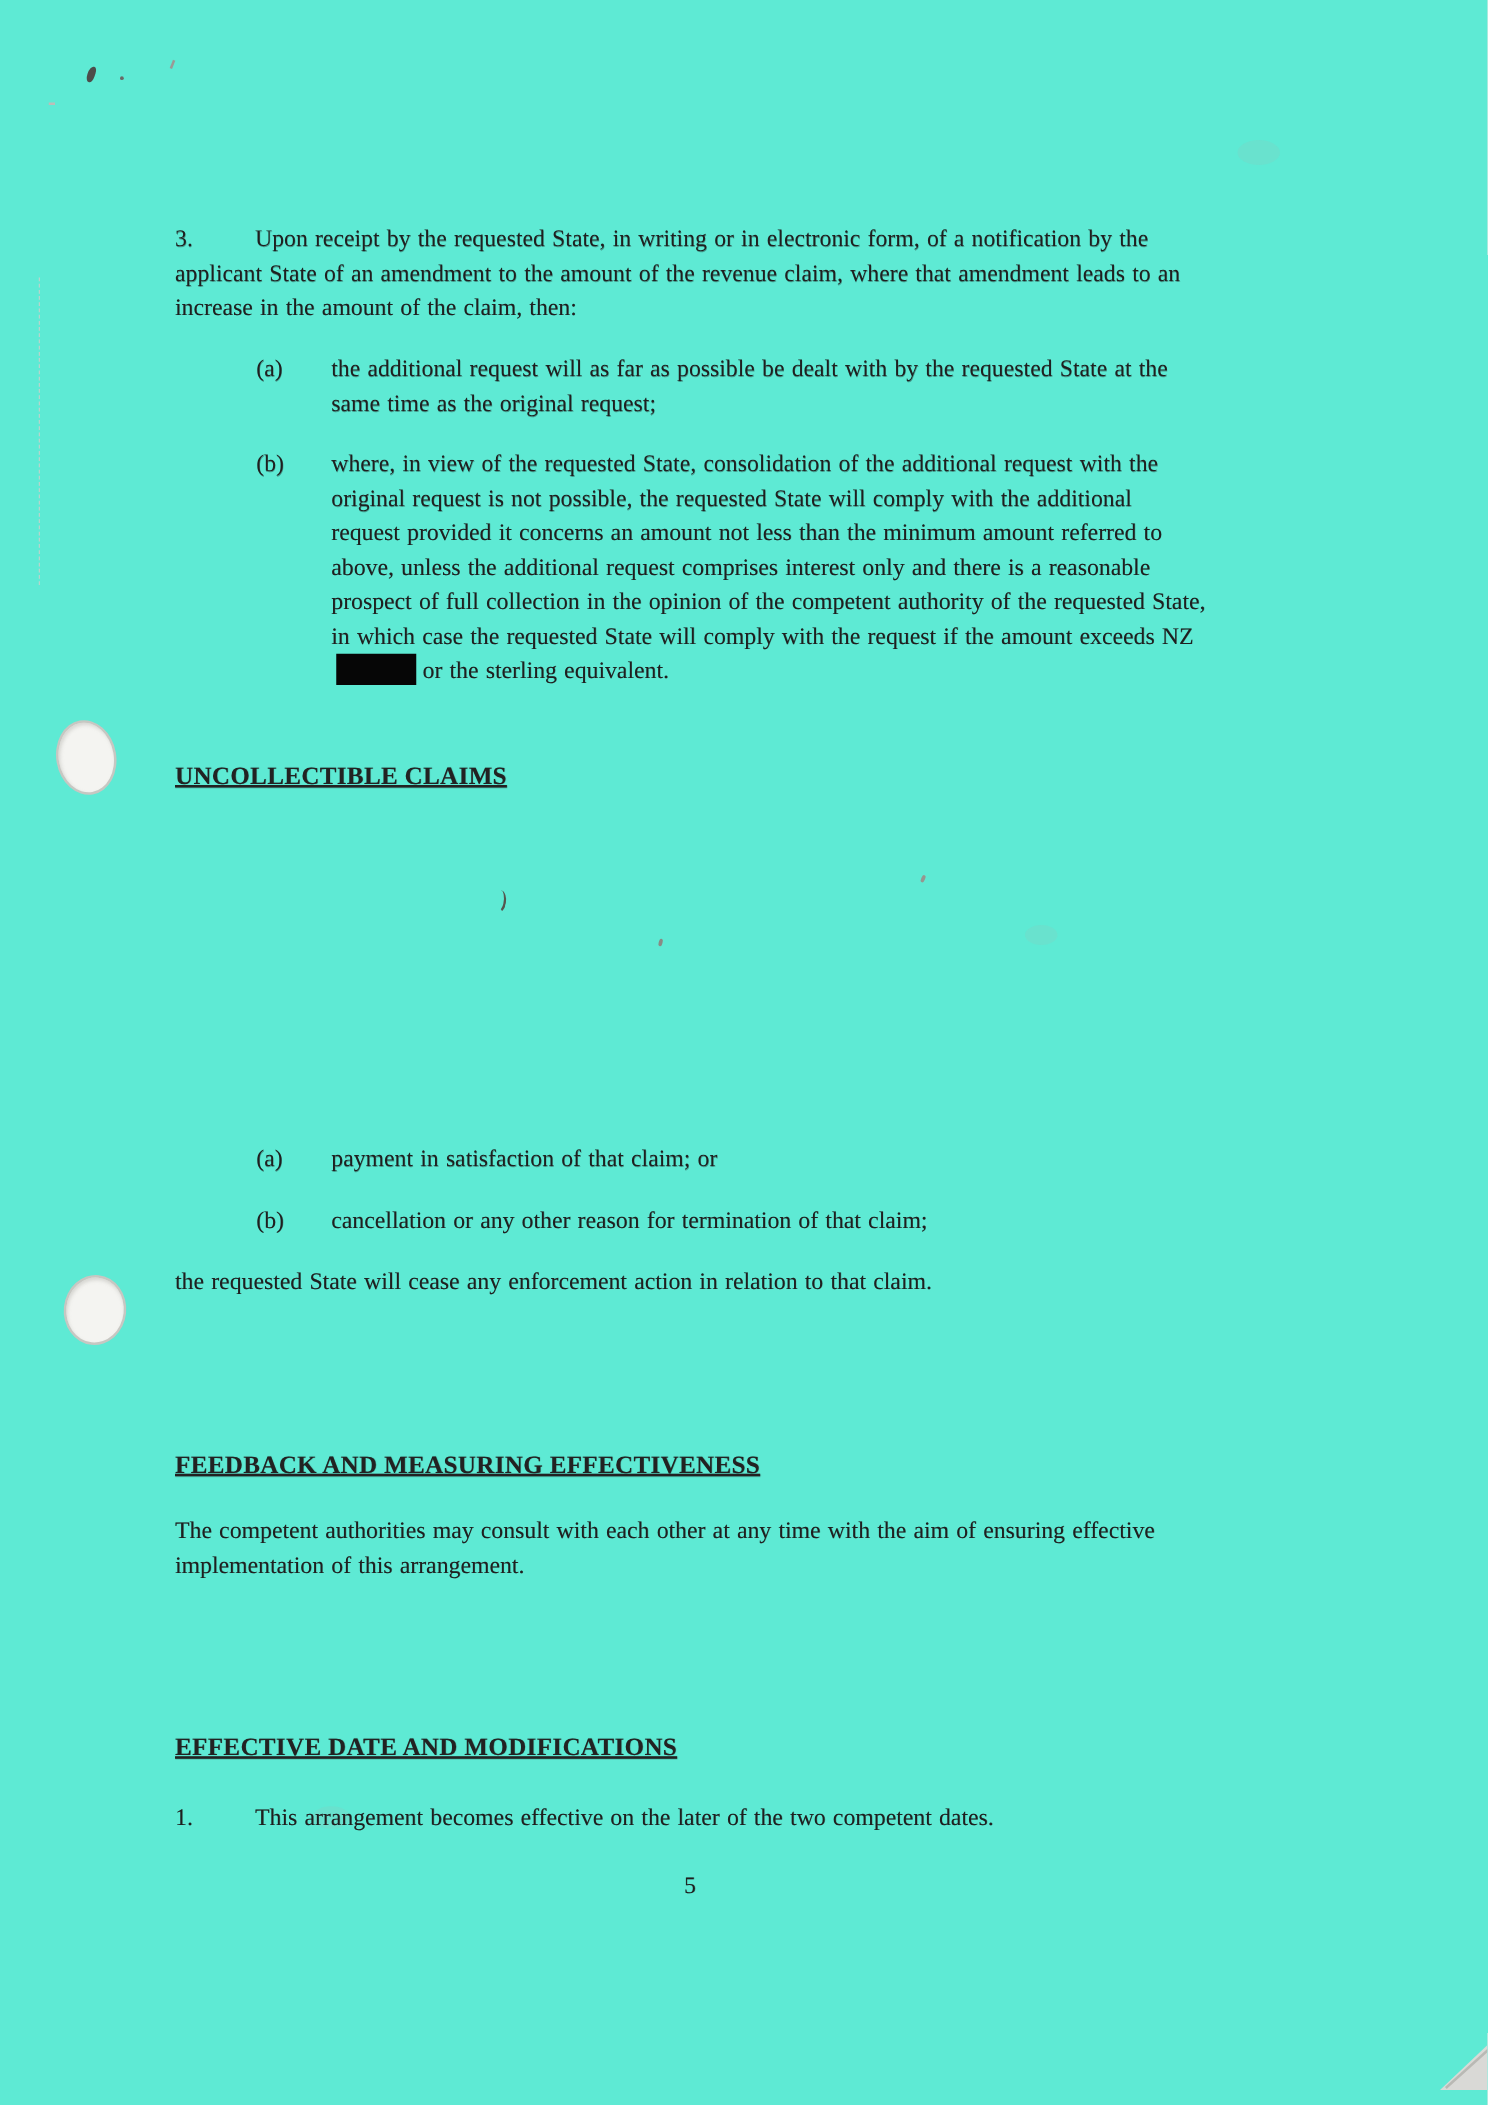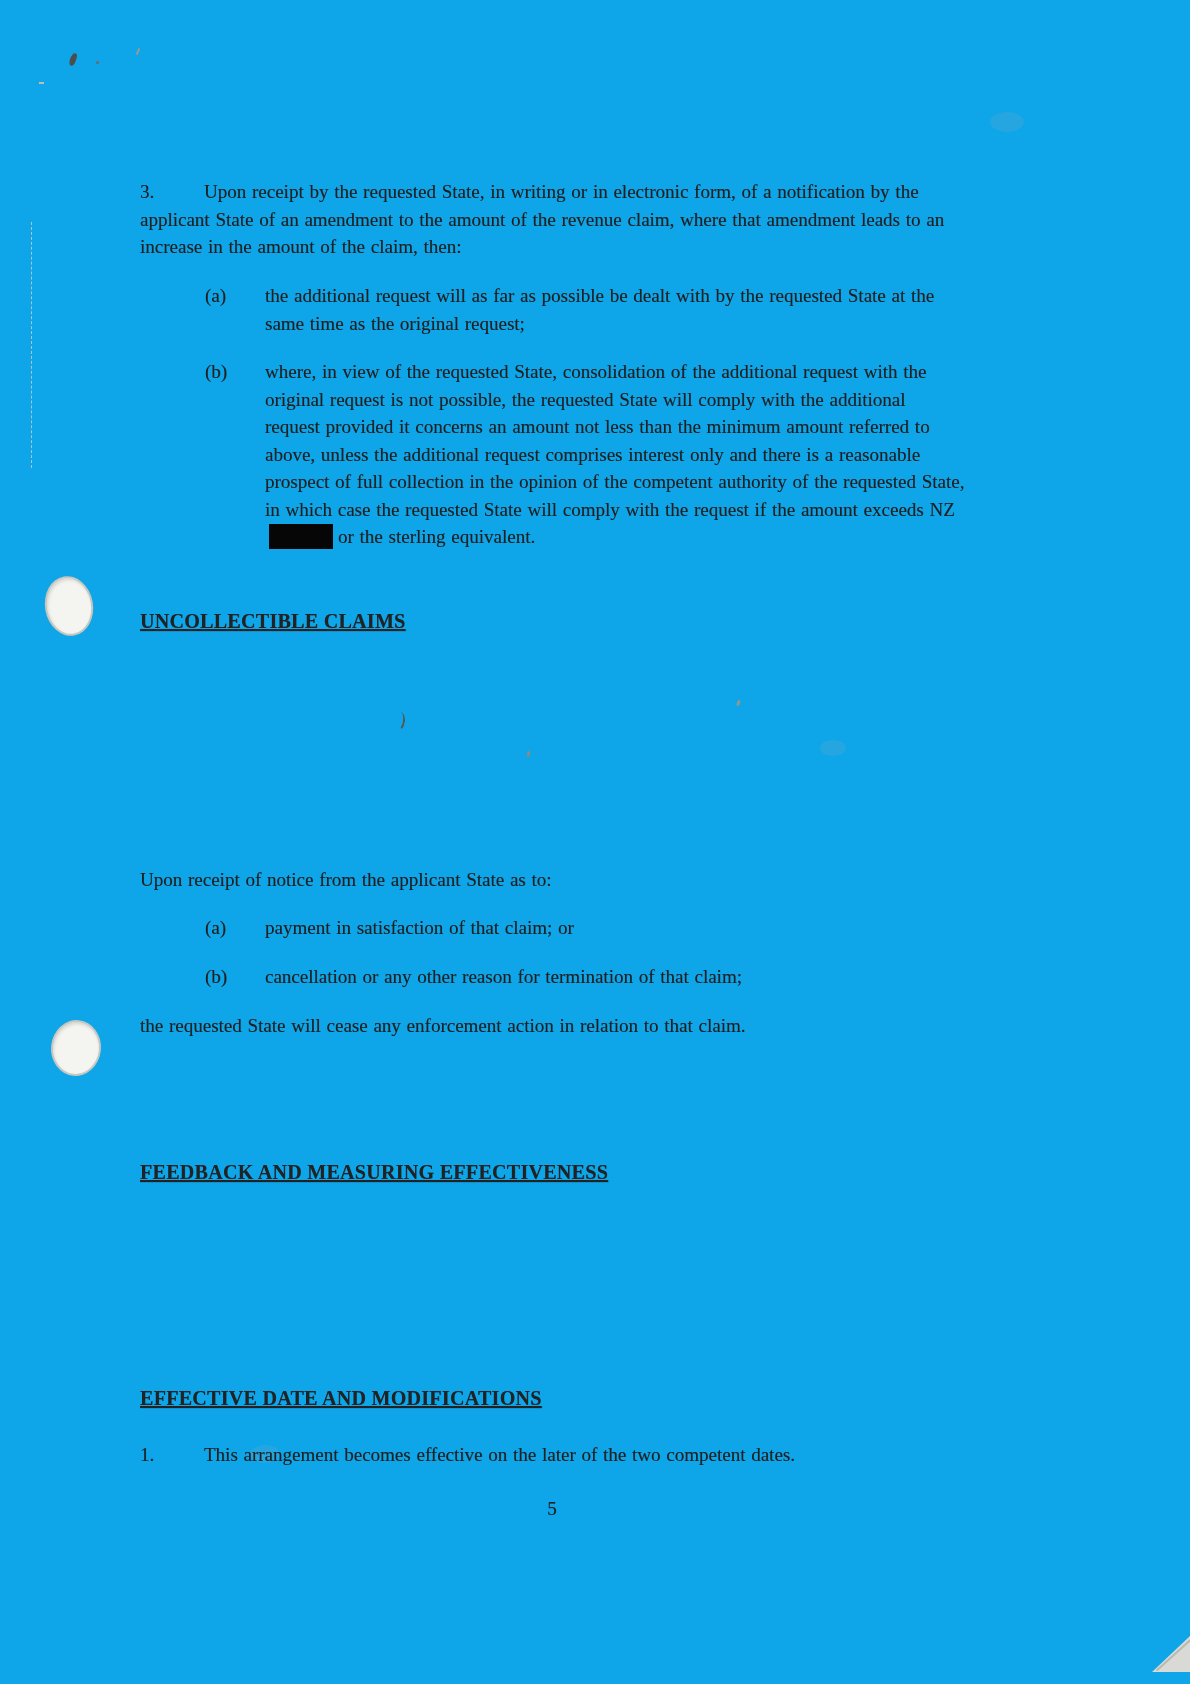--- a/index.html
+++ b/index.html
@@ -5,21 +5,21 @@
   html, body {
     margin: 0;
     padding: 0;
     background: #e8e8e6;
   }
   .page {
     position: relative;
     width: 1190px;
     height: 1684px;
     margin: 0 auto;
-    background: #0ea5e9;
+    background: #5eead4;
     overflow: hidden;
     font-family: "Liberation Serif", "DejaVu Serif", serif;
     color: #1f1f1f;
   }
   .content-block {
     position: absolute;
     left: 140px;
     width: 824px;
     font-size: 19px;
     line-height: 27.5px;
@@ -204,35 +204,35 @@
     <span class="item-text">the additional request will as far as possible be dealt with by the requested State at the same time as the original request;</span>
   </div>
 
   <div class="item-row" style="top:358px">
     <span class="item-label">(b)</span>
     <span class="item-text"><span>where, in view of the requested State, consolidation of the additional request with the original request is not possible, the requested State will comply with the additional request provided it concerns an amount not less than the minimum amount referred to above, unless the additional request comprises interest only and there is a reasonable prospect of full collection in the opinion of the competent authority of the requested State, in which case the requested State will comply with the request if the amount exceeds NZ</span><span class="redaction"></span><span>or the sterling equivalent.</span></span>
   </div>
 
   <h2 class="heading" style="top:610px">UNCOLLECTIBLE CLAIMS</h2>
 
-  <div class="content-block" style="top:866px">Upon receipt of notice from the applicant State as to:</div>
 
   <div class="item-row" style="top:914px">
     <span class="item-label">(a)</span>
     <span class="item-text">payment in satisfaction of that claim; or</span>
   </div>
 
   <div class="item-row" style="top:963px">
     <span class="item-label">(b)</span>
     <span class="item-text">cancellation or any other reason for termination of that claim;</span>
   </div>
 
   <div class="content-block" style="top:1012px">the requested State will cease any enforcement action in relation to that claim.</div>
 
   <h2 class="heading" style="top:1161px">FEEDBACK AND MEASURING EFFECTIVENESS</h2>
+  <div class="content-block" style="top:1211px">The competent authorities may consult with each other at any time with the aim of ensuring effective implementation of this arrangement.</div>
 
   <h2 class="heading" style="top:1387px">EFFECTIVE DATE AND MODIFICATIONS</h2>
   <div class="content-block" style="top:1441px">
     <span class="para-number">1.</span><span>This arrangement becomes effective on the later of the two competent dates.</span>
   </div>
 
   <div class="page-number" style="top:1498px">5</div>
 
 </div>
 

